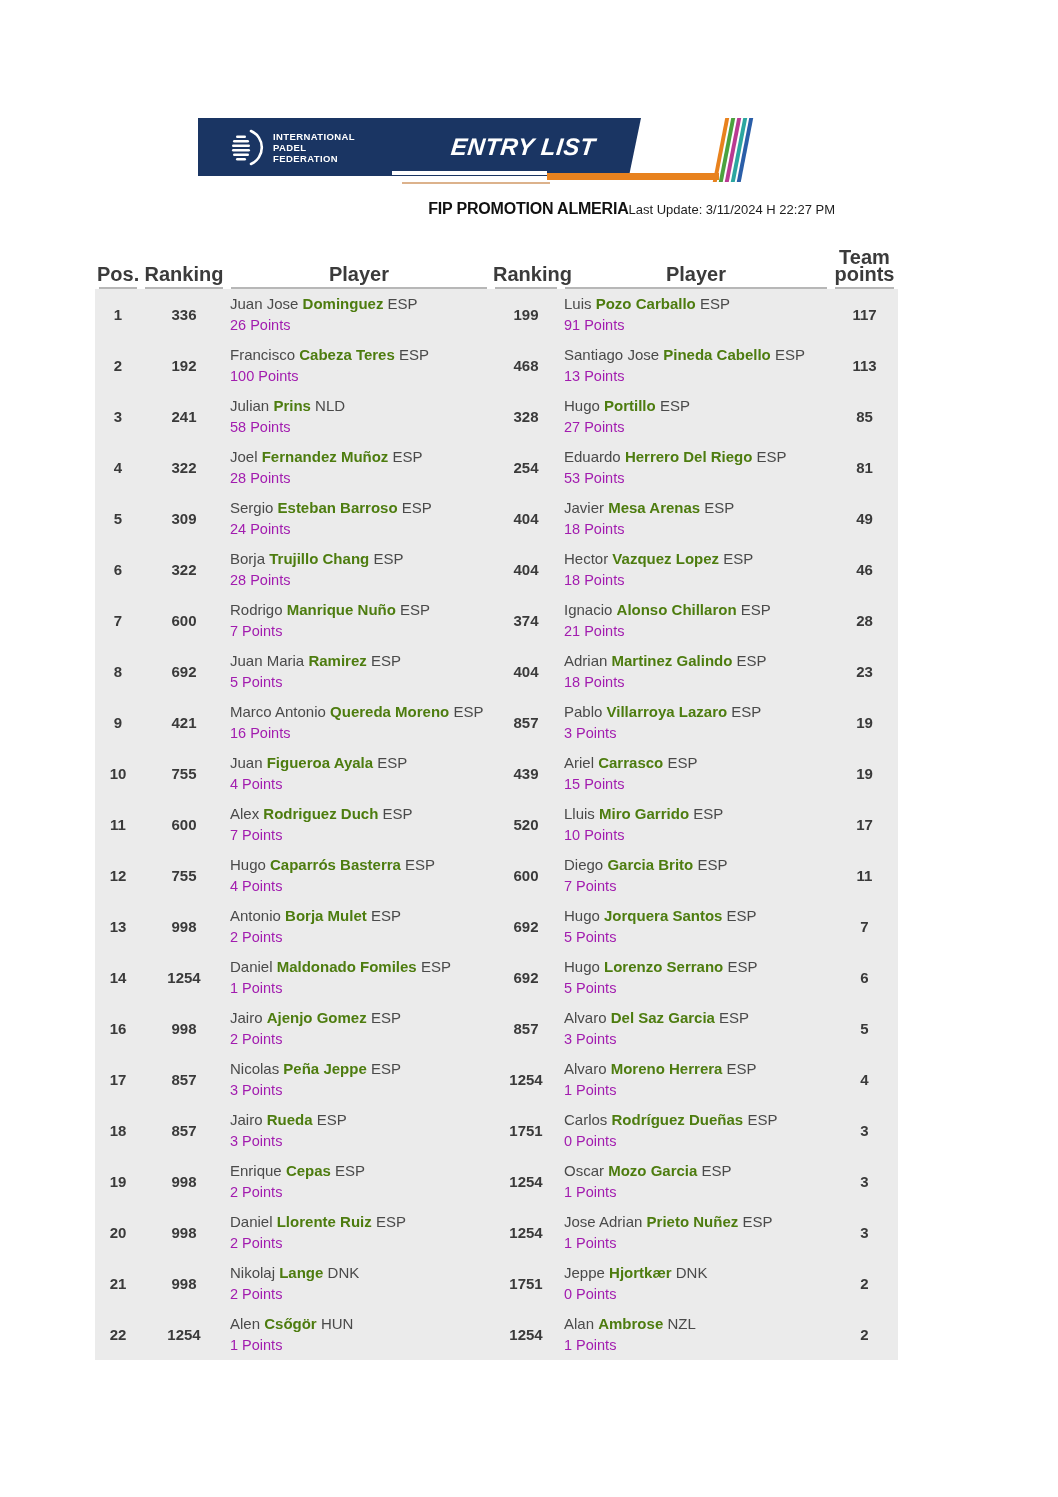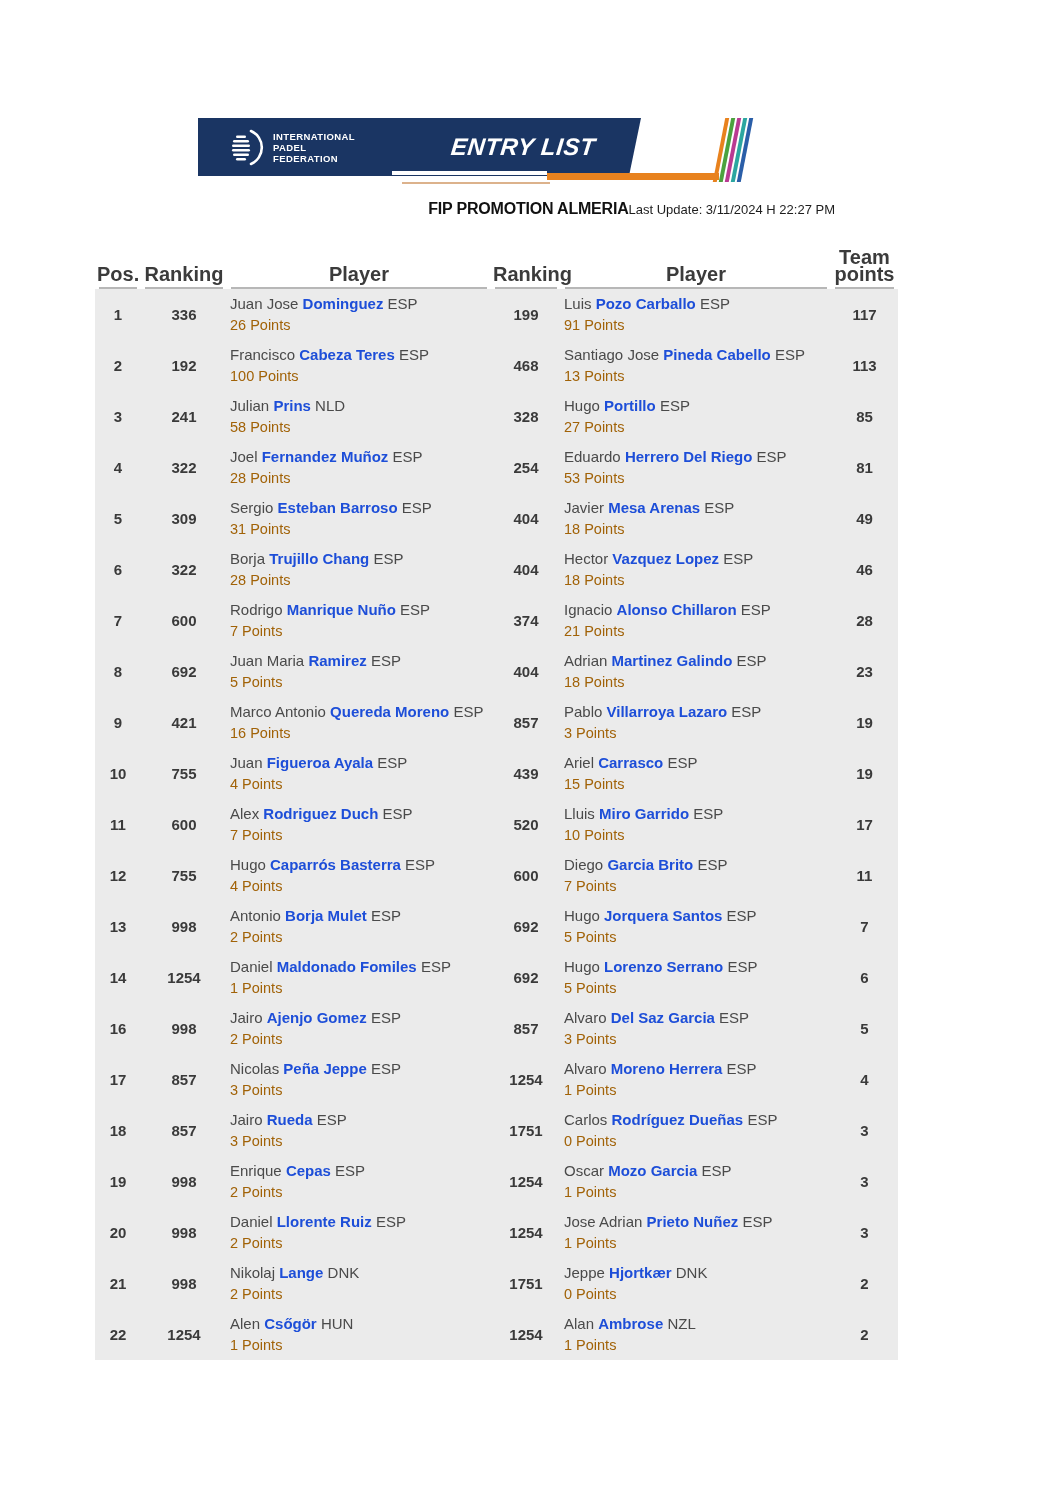--- a/index.html
+++ b/index.html
@@ -138,22 +138,22 @@
     padding-bottom: 6px;
   }
   td.c-num {
     text-align: center;
     font-size: 15px;
     font-weight: bold;
     color: #3a3a3a;
   }
   td.c-player { text-align: left; padding-left: 3px; padding-right: 6px; }
   .pname { font-size: 15px; color: #4a4a4a; line-height: 19px; }
-  .pname b { color: #1d4ed8; }
-  .ppoints { font-size: 14.5px; color: #a16207; margin-top: 3px; line-height: 18px; }
+  .pname b { color: #4d7c0f; }
+  .ppoints { font-size: 14.5px; color: #a21caf; margin-top: 3px; line-height: 18px; }
 </style>
 </head>
 <body>
 
 <div class="page">
 
   <div class="banner-wrap">
     <div class="banner">
       <div class="logo">
         <svg width="40" height="40" viewBox="0 0 40 40">
@@ -270,21 +270,21 @@
         <div class="ppoints">53 Points</div>
       </td>
       <td class="c-num">81</td>
     </tr>
 
     <tr>
       <td class="c-num">5</td>
       <td class="c-num">309</td>
       <td class="c-player">
         <div class="pname"><span>Sergio</span> <b>Esteban Barroso</b> <span>ESP</span></div>
-        <div class="ppoints">31 Points</div>
+        <div class="ppoints">24 Points</div>
       </td>
       <td class="c-num">404</td>
       <td class="c-player">
         <div class="pname"><span>Javier</span> <b>Mesa Arenas</b> <span>ESP</span></div>
         <div class="ppoints">18 Points</div>
       </td>
       <td class="c-num">49</td>
     </tr>
 
     <tr>

